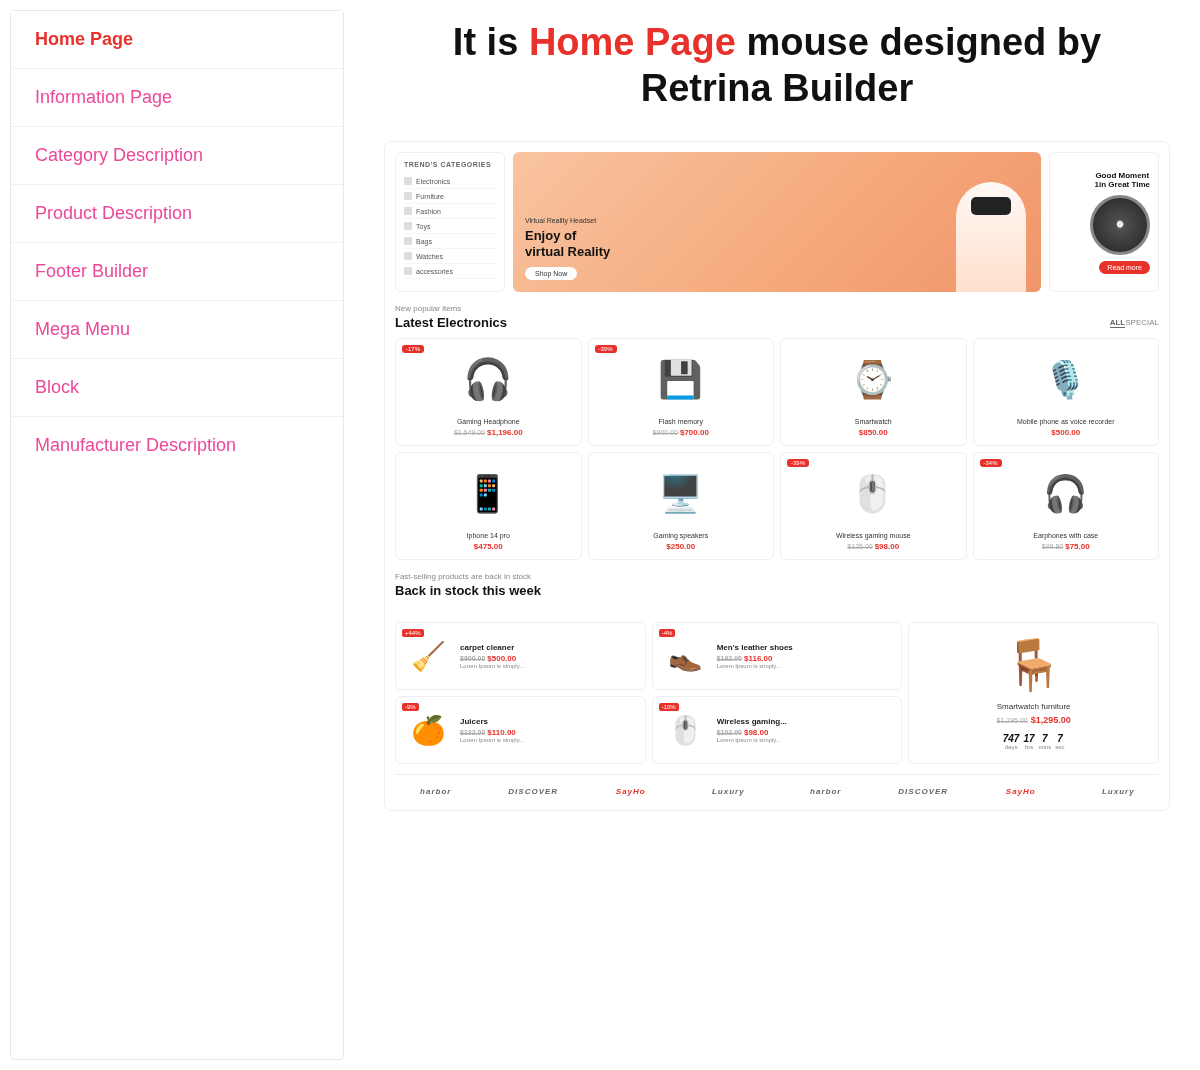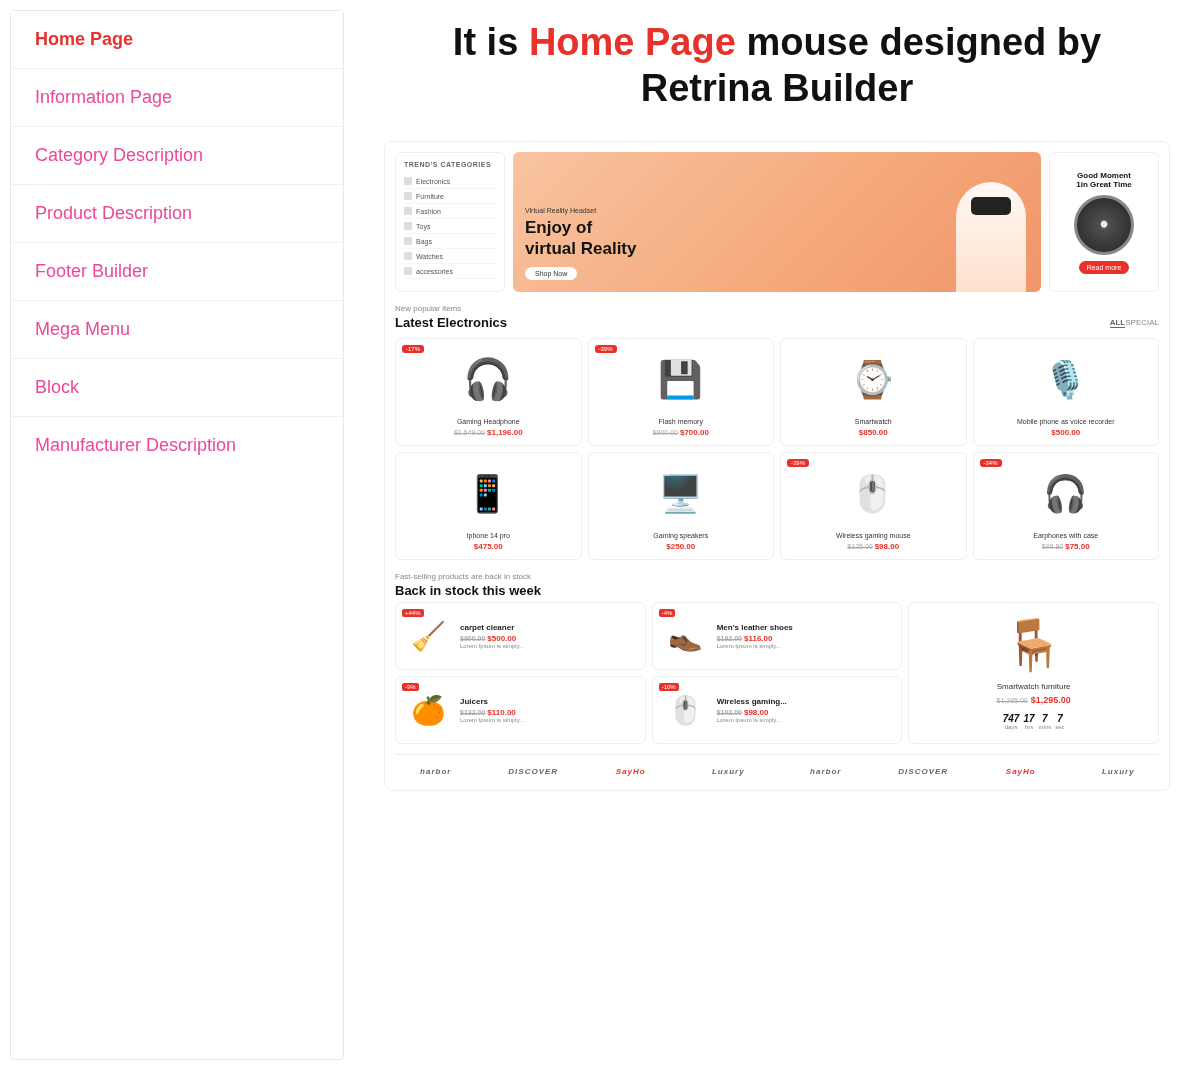--- a/index.html
+++ b/index.html
@@ -106,21 +106,21 @@
       display: flex;
       flex-direction: column;
       justify-content: flex-end;
     }
     .hero-banner .vr-label {
       font-size: 7px;
       color: #333;
       margin-bottom: 4px;
     }
     .hero-banner .vr-title {
-      font-size: 17px;
+      font-size: 13px;
       font-weight: 800;
       color: #111;
       line-height: 1.2;
       margin-bottom: 8px;
     }
     .hero-banner .shop-btn {
       background: #fff;
       color: #333;
       border: none;
       border-radius: 12px;
@@ -158,21 +158,21 @@
     }
 
     
     .watch-panel {
       width: 110px;
       border: 1px solid #eee;
       border-radius: 6px;
       padding: 8px;
       display: flex;
       flex-direction: column;
-      align-items: center;
+      align-items: flex-end;
       justify-content: center;
     }
     .watch-panel .watch-text {
       font-size: 8px;
       font-weight: 700;
       text-align: center;
       margin-bottom: 6px;
       color: #111;
     }
     .watch-circle {
@@ -550,21 +550,21 @@
             <div class="product-name">Earphones with case</div>
             <div class="product-price">
               <span class="old-price">$99.80</span>$75.00
             </div>
           </div>
         </div>
       </div>
 
       <div class="back-in-stock-section">
         <div class="section-subtitle">Fast-selling products are back in stock</div>
-        <div class="section-title" style="margin-bottom:4px;">Back in stock this week</div>
+        <div class="section-title" style="margin-bottom:24px;">Back in stock this week</div>
 
         <div class="back-grid">
 
           <div class="back-col">
             <div class="back-item">
               <div class="badge">+44%</div>
               <div class="back-item-img">🧹</div>
               <div class="back-item-info">
                 <div class="back-item-name">carpet cleaner</div>
                 <div class="back-item-price">

